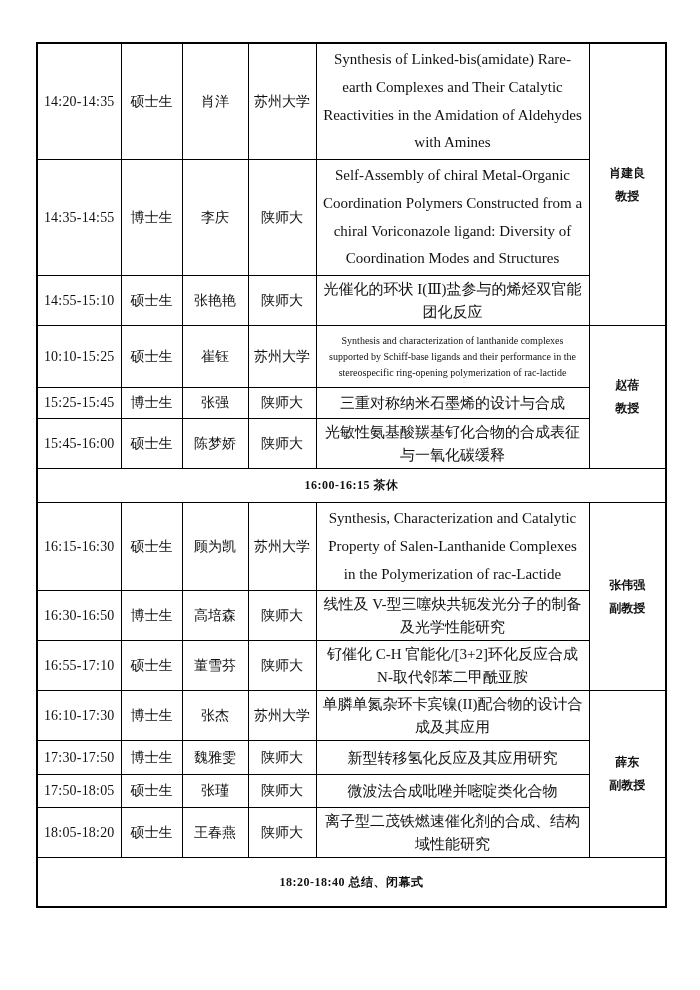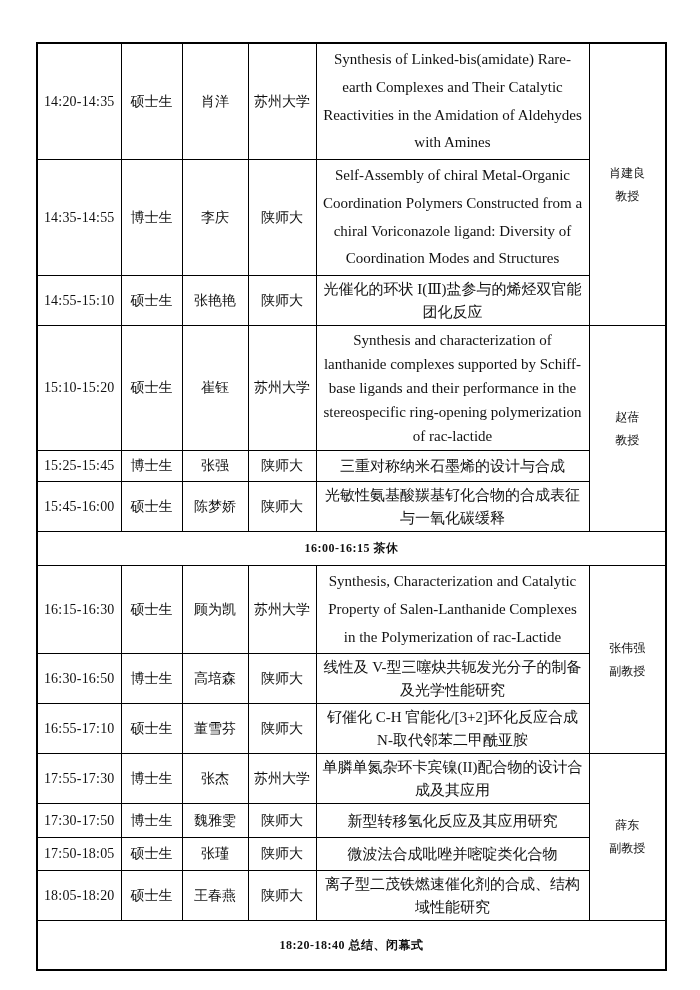--- a/index.html
+++ b/index.html
@@ -14,24 +14,24 @@
     border:2px solid #000;
   }
   table.program td{
     border:1px solid #000;
     text-align:center;vertical-align:middle;
     padding:2px 5px;overflow:hidden;
   }
   .t{font-size:14px;letter-spacing:0.2px;}
   .cn{font-size:14px;}
   .title-en{font-size:15px;line-height:1.85;}
-  .title-en.small{font-size:15px;line-height:1.6;}
+  .title-en.small{font-size:10px;line-height:1.6;}
   .title-cn{font-size:15px;line-height:1.5;}
   .chair{font-size:12px;}
-  .chair .chair-line{display:block;line-height:1.9;}
+  .chair .chair-line{display:block;line-height:1.9;font-weight:bold;}
   .band{font-weight:bold;font-size:12px;letter-spacing:0.5px;}
 </style>
 </head>
 <body>
 
 <div class="page">
   <table class="program">
     <colgroup>
       <col style="width:84px">
         <col style="width:61px">
@@ -60,21 +60,21 @@
         <td class="title-en">Self-Assembly of chiral Metal-Organic Coordination Polymers Constructed from a chiral Voriconazole ligand: Diversity of Coordination Modes and Structures</td>
       </tr>
       <tr>
         <td class="t" style="height:27px">14:55-15:10</td>
         <td class="cn">硕士生</td>
         <td class="cn">张艳艳</td>
         <td class="cn">陕师大</td>
         <td class="title-cn">光催化的环状 I(Ⅲ)盐参与的烯烃双官能团化反应</td>
       </tr>
       <tr>
-        <td class="t" style="height:57px">15:10-15:20</td>
+        <td class="t" style="height:57px">10:10-15:25</td>
         <td class="cn">硕士生</td>
         <td class="cn">崔钰</td>
         <td class="cn">苏州大学</td>
         <td class="title-en small">Synthesis and characterization of lanthanide complexes supported by Schiff-base ligands and their performance in the stereospecific ring-opening polymerization of rac-lactide</td>
         <td class="chair" rowspan="3">
           <span class="chair-line">赵蓓</span>
           <span class="chair-line">教授</span>
         </td>
       </tr>
       <tr>
@@ -113,21 +113,21 @@
         <td class="title-cn">线性及 V-型三噻炔共轭发光分子的制备及光学性能研究</td>
       </tr>
       <tr>
         <td class="t" style="height:35px">16:55-17:10</td>
         <td class="cn">硕士生</td>
         <td class="cn">董雪芬</td>
         <td class="cn">陕师大</td>
         <td class="title-cn">钌催化 C-H 官能化/[3+2]环化反应合成 N-取代邻苯二甲酰亚胺</td>
       </tr>
       <tr>
-        <td class="t" style="height:29px">17:55-17:30</td>
+        <td class="t" style="height:29px">16:10-17:30</td>
         <td class="cn">博士生</td>
         <td class="cn">张杰</td>
         <td class="cn">苏州大学</td>
         <td class="title-cn">单膦单氮杂环卡宾镍(II)配合物的设计合成及其应用</td>
         <td class="chair" rowspan="4">
           <span class="chair-line">薛东</span>
           <span class="chair-line">副教授</span>
         </td>
       </tr>
       <tr>

